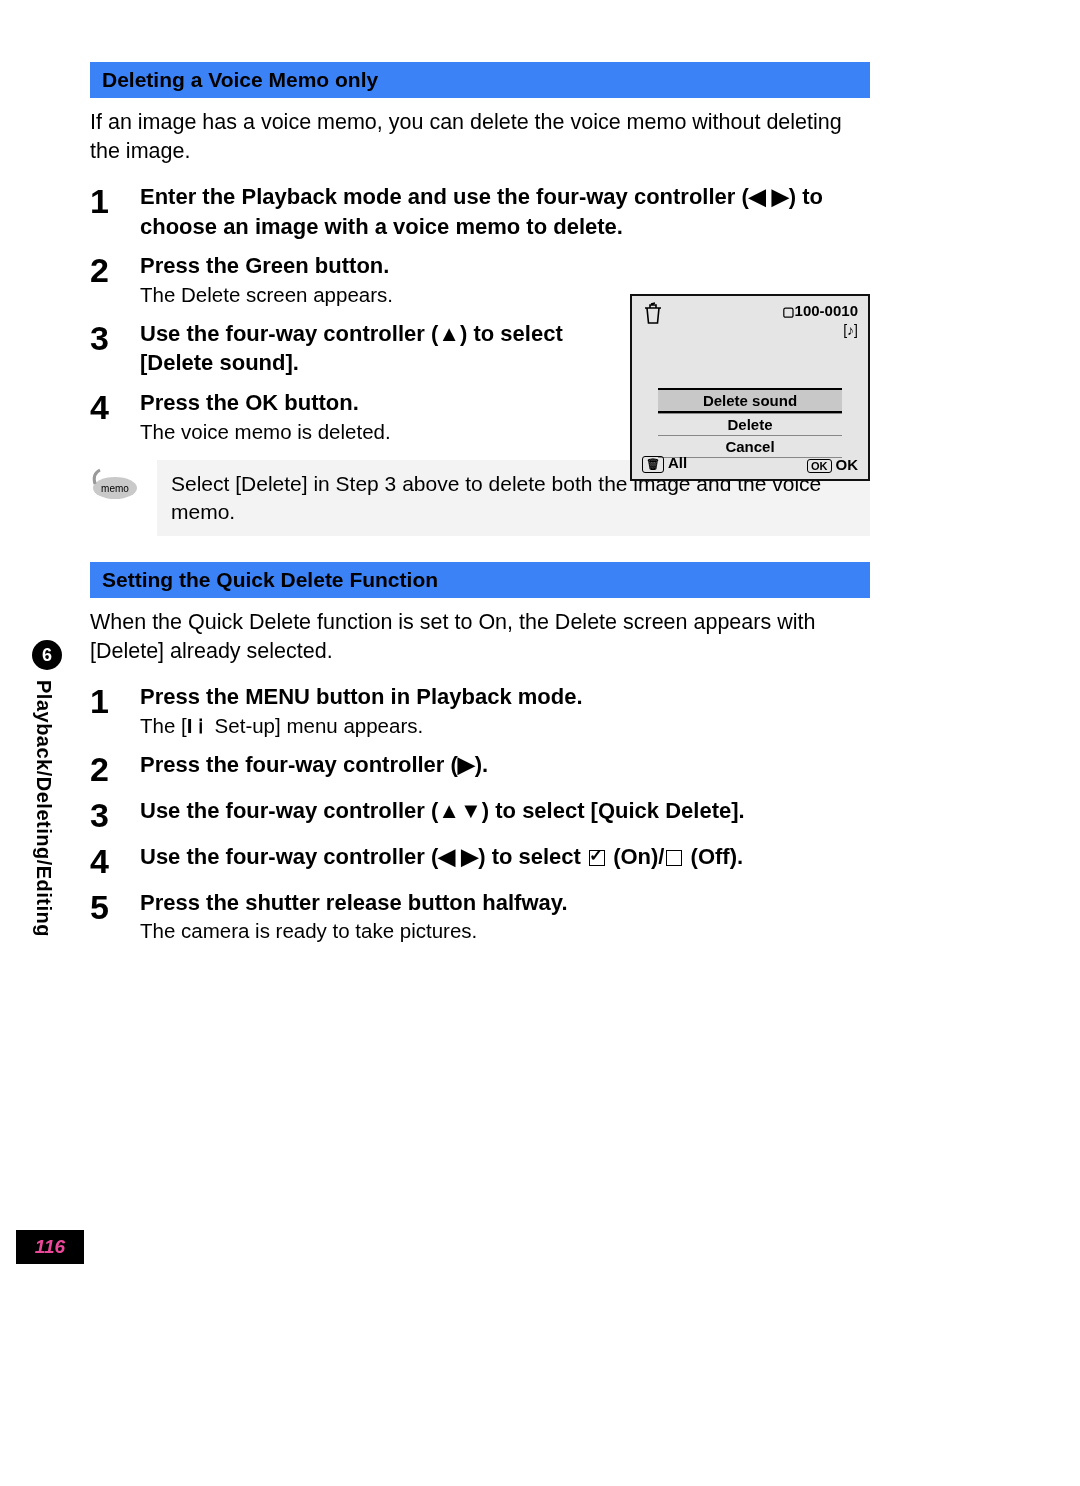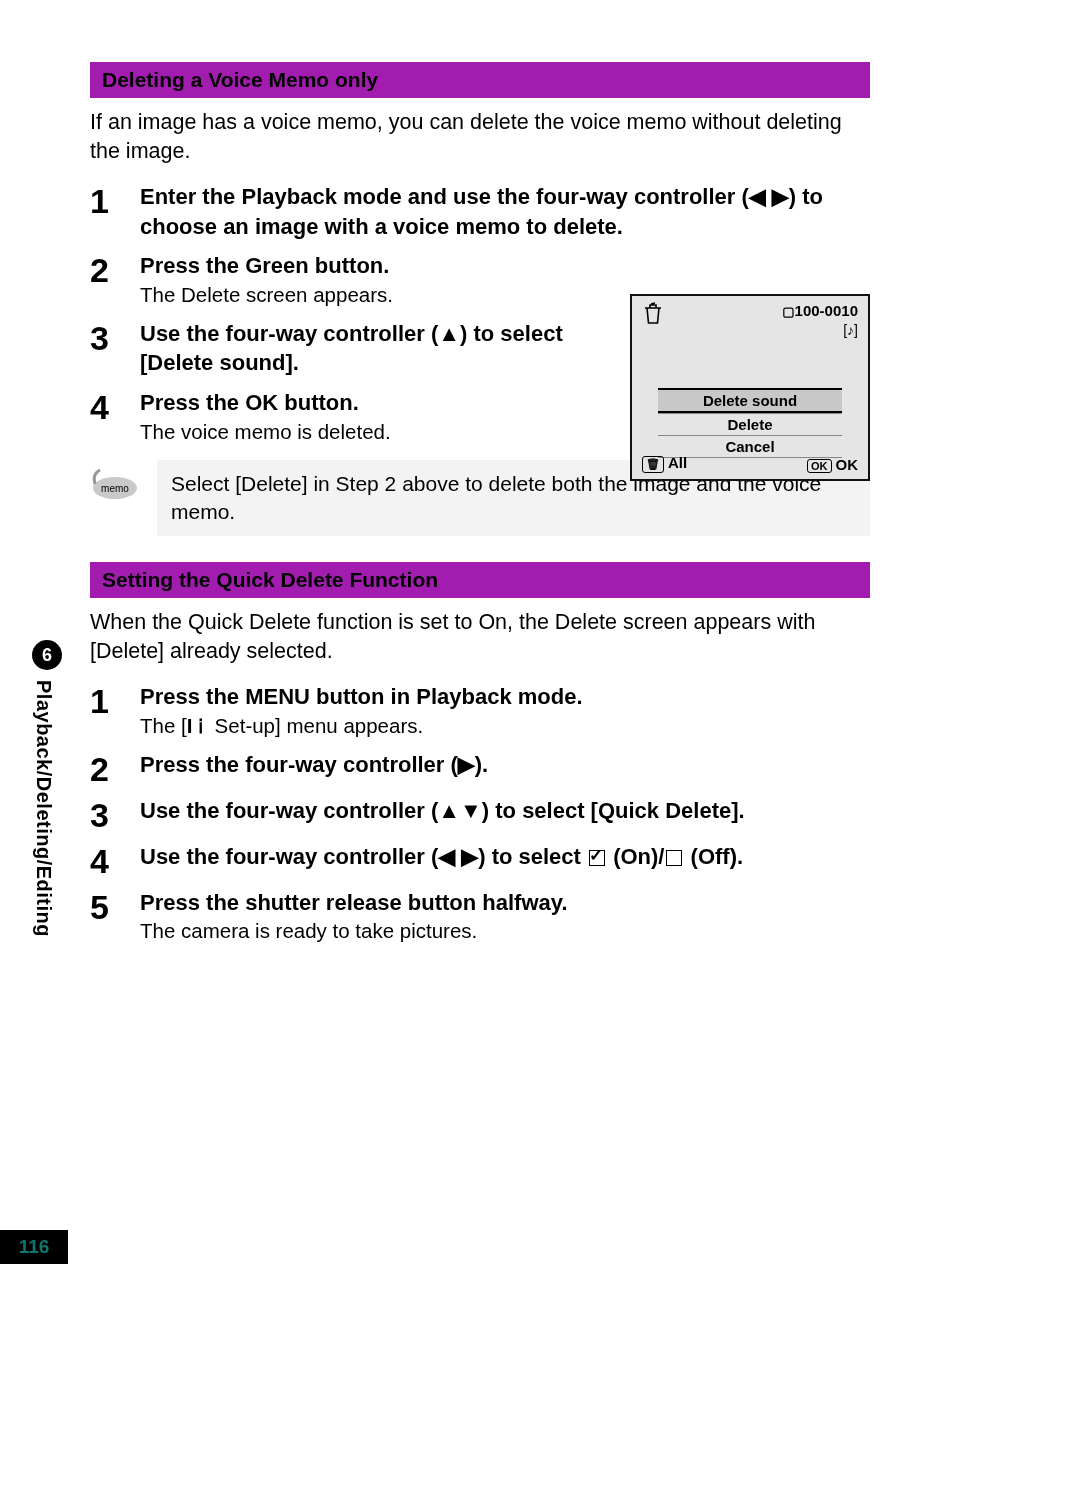--- a/index.html
+++ b/index.html
@@ -2,21 +2,21 @@
 <html><head>
 <meta charset="utf-8">
 <style>
   html,body{margin:0;padding:0;background:#fff;}
   body{
     width:1080px;height:1486px;position:relative;
     font-family:Arial,Helvetica,sans-serif;color:#000;
     -webkit-font-smoothing:antialiased;
   }
   .page{position:absolute;left:90px;top:62px;width:780px;}
-  .bar{background:#a21caf;padding:6px 12px;font-weight:bold;font-size:21px;margin:0;}
+  .bar{background:#3b82f6;padding:6px 12px;font-weight:bold;font-size:21px;margin:0;}
   .para{font-size:21.5px;line-height:1.35;margin:10px 0 16px 0;}
   .steps{margin:0;padding:0;}
   .step{display:flex;align-items:flex-start;margin:0 0 10px 0;}
   .num{font-size:34px;font-weight:bold;width:50px;flex:none;line-height:1;padding-top:2px;}
   .step-body{flex:1;}
   .s-title{font-size:22px;font-weight:bold;line-height:1.35;}
   .s-sub{font-size:20.5px;line-height:1.35;}
   .memo-box{display:flex;align-items:flex-start;margin-top:14px;gap:12px;}
   .memo-icon{width:55px;flex:none;height:48px;position:relative;}
   .memo-icon svg{position:absolute;left:0;top:4px;}
@@ -38,21 +38,21 @@
   .sc-ok-box{display:inline-block;border:1px solid #000;border-radius:3px;padding:0 3px;font-size:11px;margin-right:4px;}
   .sc-right{margin-left:auto;}
   .step-wrap{position:relative;}
   .narrow .s-title,.narrow .s-sub{max-width:490px;}
   .section-divider{height:26px;}
   
   .side{position:absolute;left:32px;top:640px;}
   .side-circle{width:30px;height:30px;border-radius:50%;background:#000;color:#fff;font-size:18px;font-weight:bold;display:flex;align-items:center;justify-content:center;}
   .side-label{writing-mode:vertical-rl;transform:rotate(0deg);font-weight:bold;font-size:20px;margin-top:10px;letter-spacing:0.5px;}
   
-  .pn-bar{position:absolute;left:0;bottom:222px;width:68px;height:34px;background:#000;color:#0f766e;font-weight:bold;font-size:19px;display:flex;align-items:center;justify-content:center;}
+  .pn-bar{position:absolute;left:16px;bottom:222px;width:68px;height:34px;background:#000;color:#ec4899;font-weight:bold;font-size:19px;display:flex;align-items:center;justify-content:center;font-style:italic;}
   .checkbox-on{display:inline-block;width:14px;height:14px;border:1.8px solid #000;position:relative;vertical-align:middle;margin:0 2px;}
   .checkbox-on::after{content:"✓";position:absolute;left:-1px;top:-6px;font-size:17px;}
   .checkbox-off{display:inline-block;width:14px;height:14px;border:1.8px solid #000;vertical-align:middle;margin:0 2px;}
   .setup-icon{font-weight:bold;letter-spacing:-2px;}
 </style>
 </head>
 <body>
 
 <div class="page">
 
@@ -115,21 +115,21 @@
   </div>
 
   <div class="memo-box">
     <div class="memo-icon">
       <svg width="50" height="40" viewBox="0 0 50 40">
         <ellipse cx="25" cy="24" rx="22" ry="11" fill="#c9c9c9"></ellipse>
         <path d="M5 20 Q2 10 10 6" fill="none" stroke="#999" stroke-width="3"></path>
         <text x="25" y="28" text-anchor="middle" font-size="10" font-family="Arial">memo</text>
       </svg>
     </div>
-    <div class="memo-text">Select [Delete] in Step 2 above to delete both the image and the voice memo.</div>
+    <div class="memo-text">Select [Delete] in Step 3 above to delete both the image and the voice memo.</div>
   </div>
 
   <div class="section-divider"></div>
 
   <div class="bar">Setting the Quick Delete Function</div>
   <p class="para">When the Quick Delete function is set to On, the Delete screen appears with [Delete] already selected.</p>
 
   <div class="steps">
     <div class="step">
         <div class="num">1</div>

